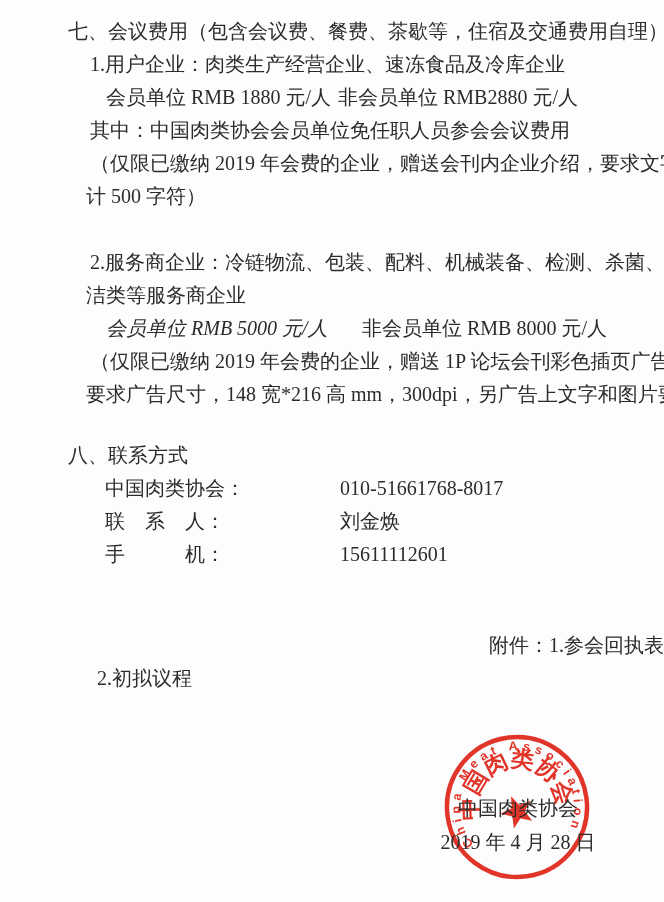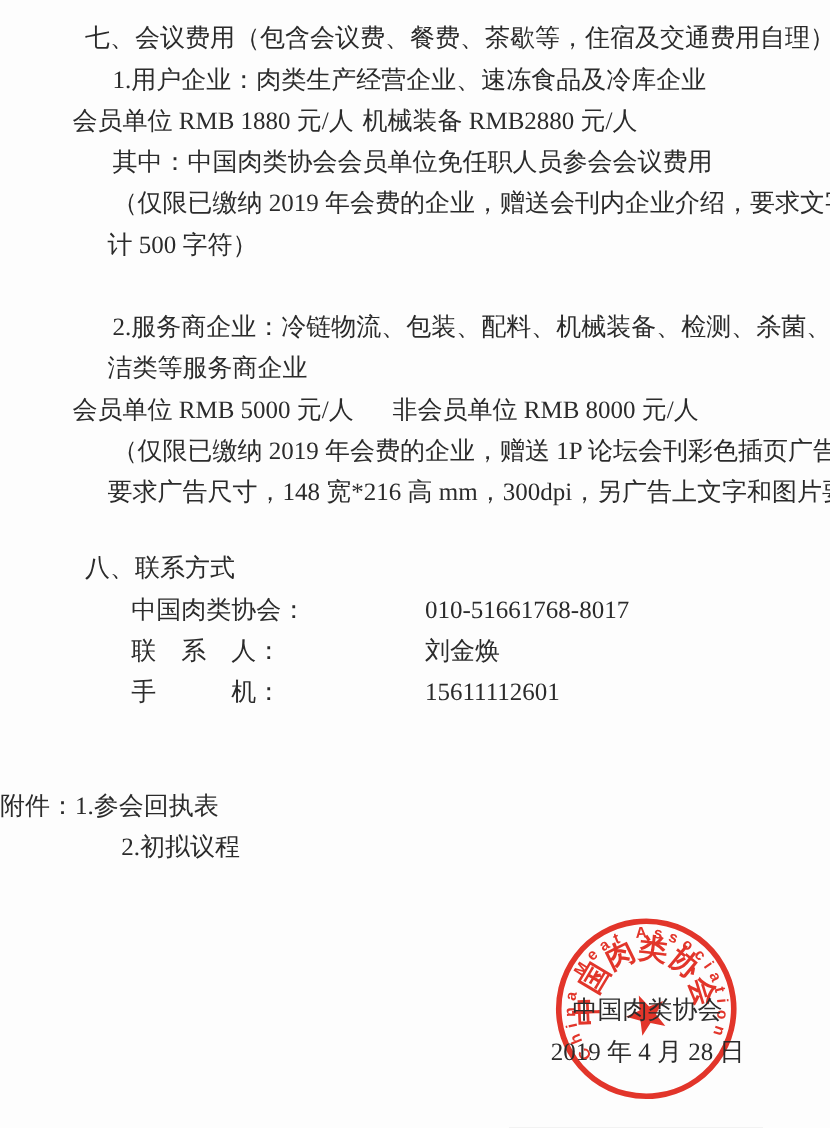--- a/index.html
+++ b/index.html
@@ -13,30 +13,30 @@
     line-height:33px;
     color:#2b2b2b;
     overflow:hidden;
   }
   .content{position:absolute;top:15px;left:0;width:664px;}
   .line{white-space:nowrap;}
   .h-line{margin-left:68px;}
   .body-line{margin-left:90px;}
   .cont-line{margin-left:86px;}
   .lead{font-weight:normal;}
-  .fee-row{display:flex;margin-left:58px;}
+  .fee-row{display:flex;margin-left:106px;}
   .fee-row .col1{display:inline-block;}
   .fee-row.r1 .col1{width:232px;}
-  .fee-row.r2 .col1{width:256px;}
+  .fee-row.r2 .col1{width:256px;font-style:italic;}
   .spacer-1{height:33px;}
   .spacer-2{height:28px;}
   .spacer-3{height:58px;}
   .contact-row{display:flex;margin-left:105px;}
   .contact-row .c-label{display:inline-block;width:235px;}
-  .attach-line1{}
+  .attach-line1{text-align:right;}
   .attach-line2{margin-left:97px;}
   .signature{
     position:absolute;left:398px;top:791px;width:240px;
     text-align:center;line-height:34px;z-index:2;
   }
   .stamp{
     position:absolute;left:442px;top:732px;width:150px;height:150px;
     z-index:1;opacity:0.92;transform:rotate(-8deg);
   }
   .stamp text{fill:var(--stamp-red,#e02519);}
@@ -55,21 +55,21 @@
   <div class="content">
 
     <div class="line h-line">七、会议费用（包含会议费、餐费、茶歇等，住宿及交通费用自理）</div>
 
     <div class="line body-line">
       <span class="lead">1.用户企业：</span><span>肉类生产经营企业、速冻食品及冷库企业</span>
     </div>
 
     <div class="fee-row r1">
       <span class="col1">会员单位 RMB 1880 元/人</span>
-      <span>机械装备 RMB2880 元/人</span>
+      <span>非会员单位 RMB2880 元/人</span>
     </div>
 
     <div class="line body-line">其中：中国肉类协会会员单位免任职人员参会会议费用</div>
     <div class="line body-line">（仅限已缴纳 2019 年会费的企业，赠送会刊内企业介绍，要求文字共</div>
     <div class="line cont-line">计 500 字符）</div>
 
     <div class="spacer-1"></div>
 
     <div class="line body-line">
       <span class="lead">2.服务商企业：</span><span>冷链物流、包装、配料、机械装备、检测、杀菌、清</span>

